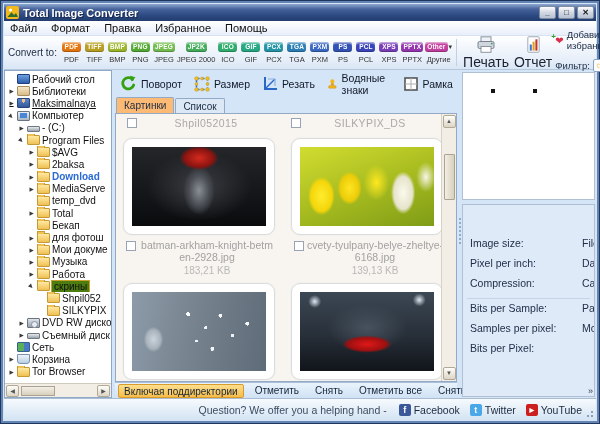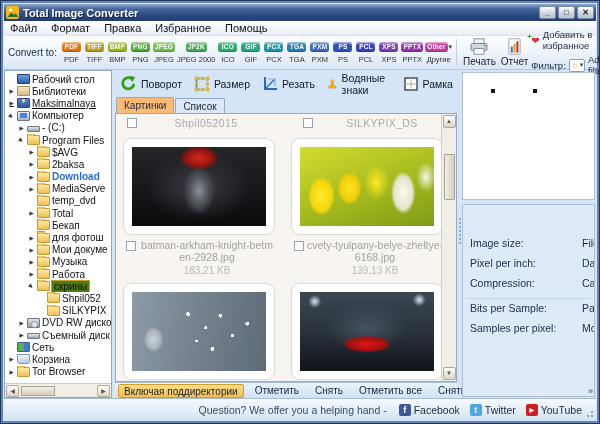--- a/index.html
+++ b/index.html
@@ -30,21 +30,21 @@
   .cvt-label { font-size:10px; color:#1a2a44; margin:0 3px 0 2px; white-space:nowrap; }
   .formats { display:flex; align-items:flex-start; gap:2px; }
   .fmt { display:flex; flex-direction:column; align-items:center; min-width:21px; }
   .fmt-top { display:flex; align-items:center; height:11px; }
   .badge { min-width:19px; padding:0 2px; height:10px; border-radius:3px; color:#fff; font-size:6.5px;
            font-weight:bold; line-height:10px; text-align:center; letter-spacing:.2px;
            box-shadow:inset 0 1.5px 1px rgba(255,255,255,.55), inset 0 -1px 1px rgba(0,0,0,.28); }
   .fcaret { font-size:7px; color:#333; margin-left:1px; }
   .fmt-label { font-size:7.5px; color:#333; margin-top:2px; white-space:nowrap; }
   .vsep { width:1px; height:27px; background:#c2d0e2; margin:0 3px; flex:none; }
-  .tool-v { display:flex; flex-direction:column; align-items:center; font-size:10px; color:#1a2030;
+  .tool-v { display:flex; flex-direction:column; align-items:center; font-size:14px; color:#1a2030;
             padding:0 2px; gap:1px; }
   .tb-right { margin-left:auto; display:flex; flex-direction:column; gap:3px; padding-right:1px;
               font-size:9.5px; color:#1a2a44; }
   .fav-row { display:flex; align-items:center; gap:3px; }
   .heart { color:#d82f4a; font-size:10px; line-height:9px; position:relative; }
   .heart::after { content:"+"; position:absolute; left:-4px; top:-4px; color:#2ea02e; font-weight:bold; font-size:8px; }
   .filter-row { display:flex; align-items:center; gap:3px; }
   .fdrop { width:21px; height:13px; background:#fff; border:1px solid #8aa0c0; border-radius:2px;
            display:flex; align-items:center; justify-content:center; }
   .fsun { color:#e8a81e; font-size:9px; line-height:9px; }
@@ -101,21 +101,21 @@
   .mid-pane { flex:1; min-width:0; display:flex; flex-direction:column; }
   .edit-toolbar { height:27px; flex:none; display:flex; align-items:center; gap:3px; padding-left:3px; }
   .etool { display:flex; align-items:center; gap:4px; padding:2px 7px 2px 2px; font-size:10.5px; color:#101828; }
   .etool svg { display:block; }
   .tabs { height:16px; flex:none; display:flex; align-items:flex-end; padding-left:1px; }
   .tab { height:15px; line-height:15px; padding:0 7px; font-size:10px; color:#1a2a44;
          background:#dce8f5; border:1px solid #93aac6; border-bottom:none; border-radius:2px 2px 0 0; margin-right:1px; }
   .tab.active { background:#fdba74; height:16px; }
   .content { flex:1; min-height:0; display:flex; background:#f8f5f0; border:1px solid #93aac6; }
   .cards-area { flex:1; min-width:0; overflow:hidden; padding:3px 0 0 7px; }
-  .folder-row { display:grid; grid-template-columns:152px 152px; column-gap:24px; height:16px; }
+  .folder-row { display:grid; grid-template-columns:152px 152px; column-gap:12px; height:16px; }
   .fold-item { display:flex; align-items:flex-start; }
   .cb { width:10px; height:10px; border:1px solid #98a4b4; background:#fff; flex:none; display:inline-block; }
   .fold-item .cb { margin:1px 0 0 4px; }
   .fold-name { flex:1; text-align:center; font-size:10.5px; color:#a9a9a9; letter-spacing:.4px; }
   .image-grid { display:grid; grid-template-columns:152px 152px; column-gap:16px; row-gap:7px; margin-top:5px; }
   .frame { background:#fff; border:1px solid #dcdcdc; border-radius:9px; padding:8px; width:152px; height:97px;
            box-shadow:0 0 0 1px #f1f1ef; }
   .thumb { width:134px; height:79px; }
   .caption { display:flex; margin-top:4px; width:152px; }
   .caption .cb { margin:2px 3px 0 3px; }
@@ -642,20 +642,24 @@
           </div>
           <div class="idiv"></div>
           <div class="irow">
             <span class="ileft">Bits per Sample:</span>
             <span class="iright">Page</span>
           </div>
           <div class="irow">
             <span class="ileft">Samples per pixel:</span>
             <span class="iright">Мод</span>
           </div>
+          <div class="irow">
+            <span class="ileft">Bits per Pixel:</span>
+            <span class="iright"></span>
+          </div>
         </div>
     </div>
 
   </div>
 
   <span class="bchev">»</span>
 
   <div class="statusbar">
     <span class="sb-text">Question? We offer you a helping hand -</span>
     <span class="social">

